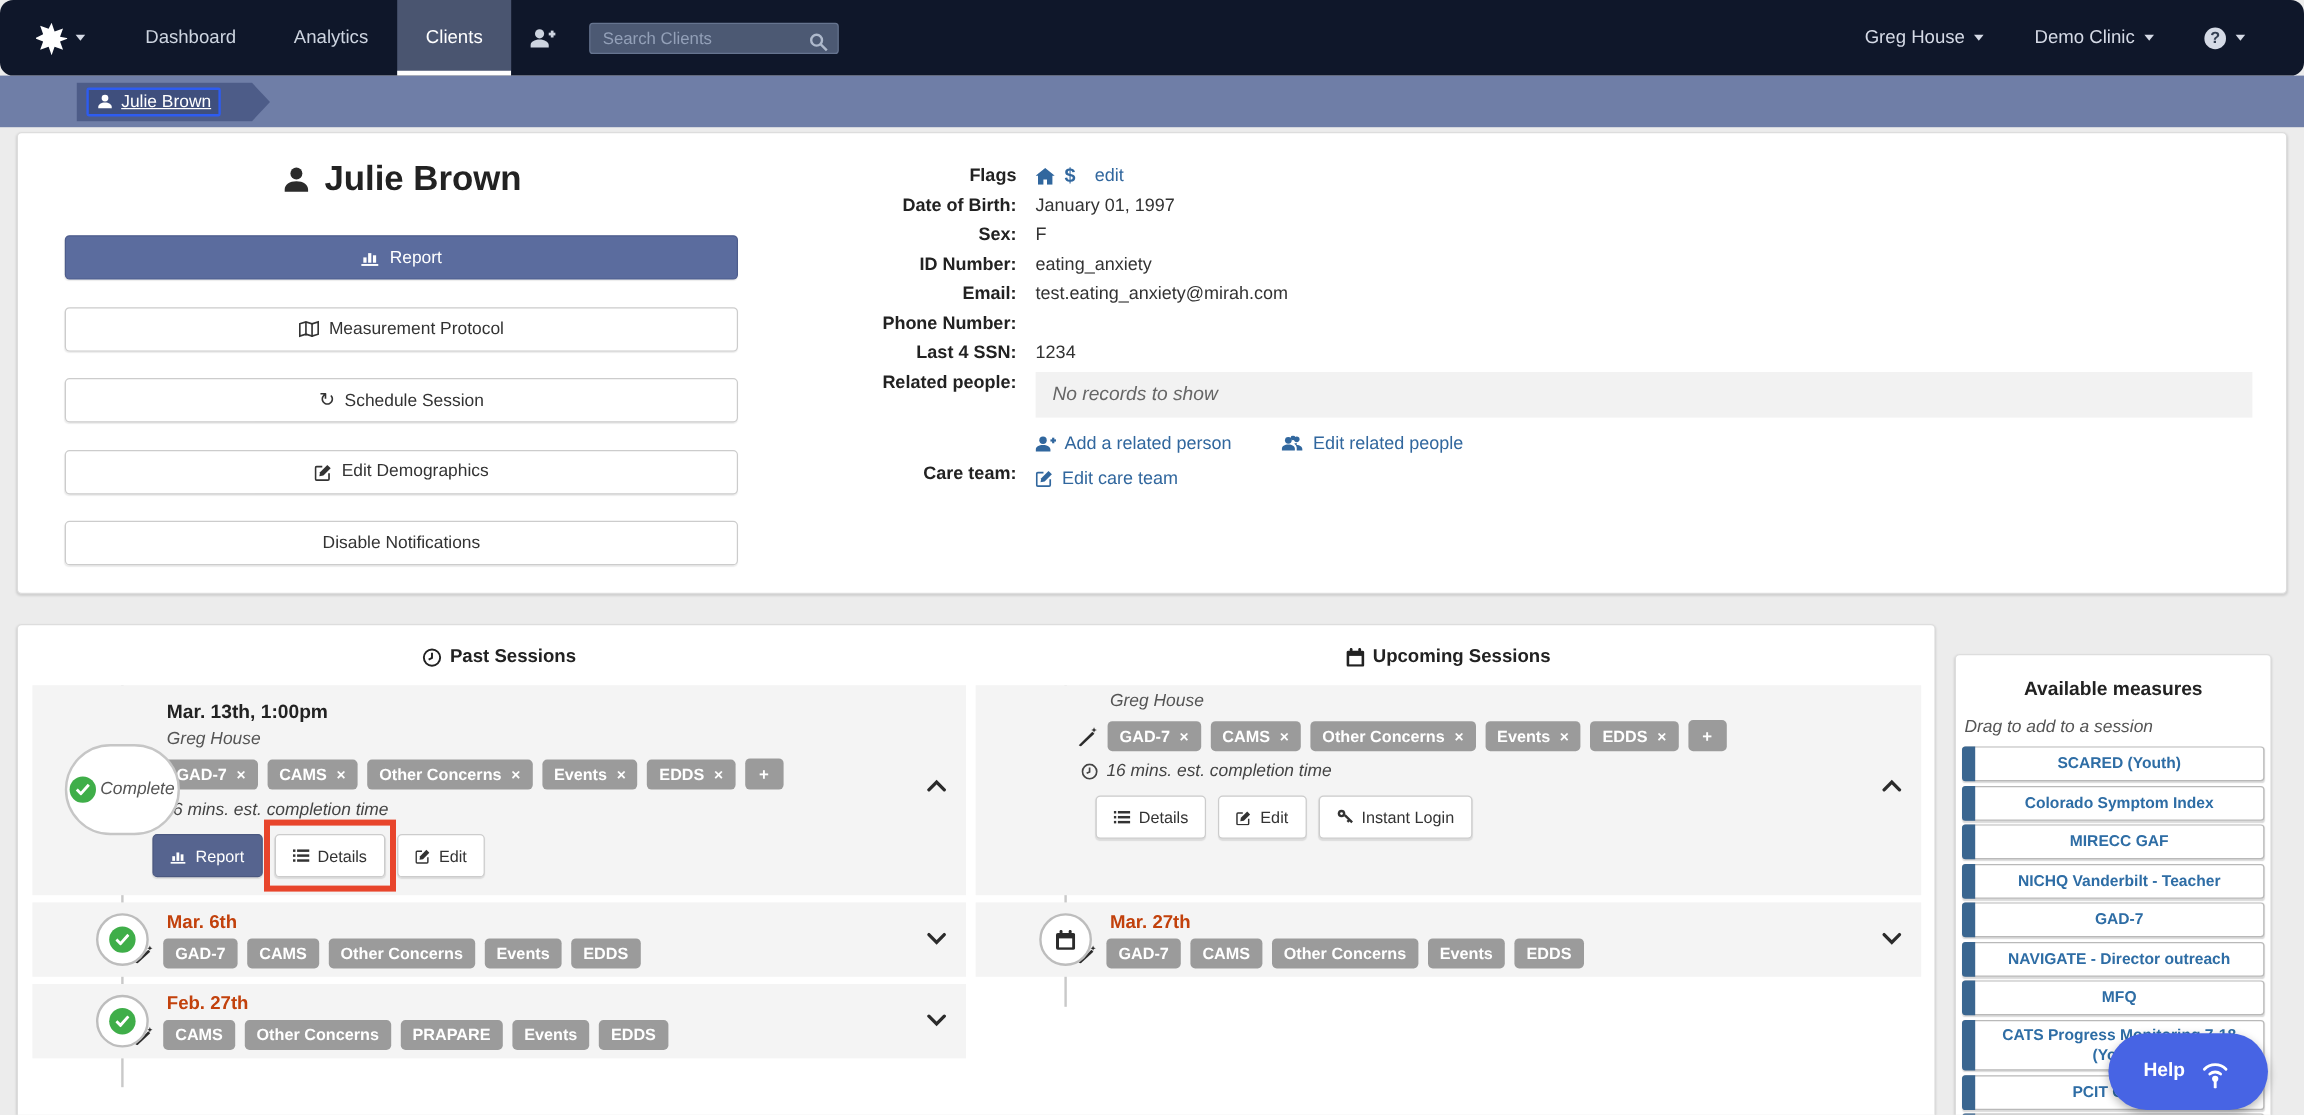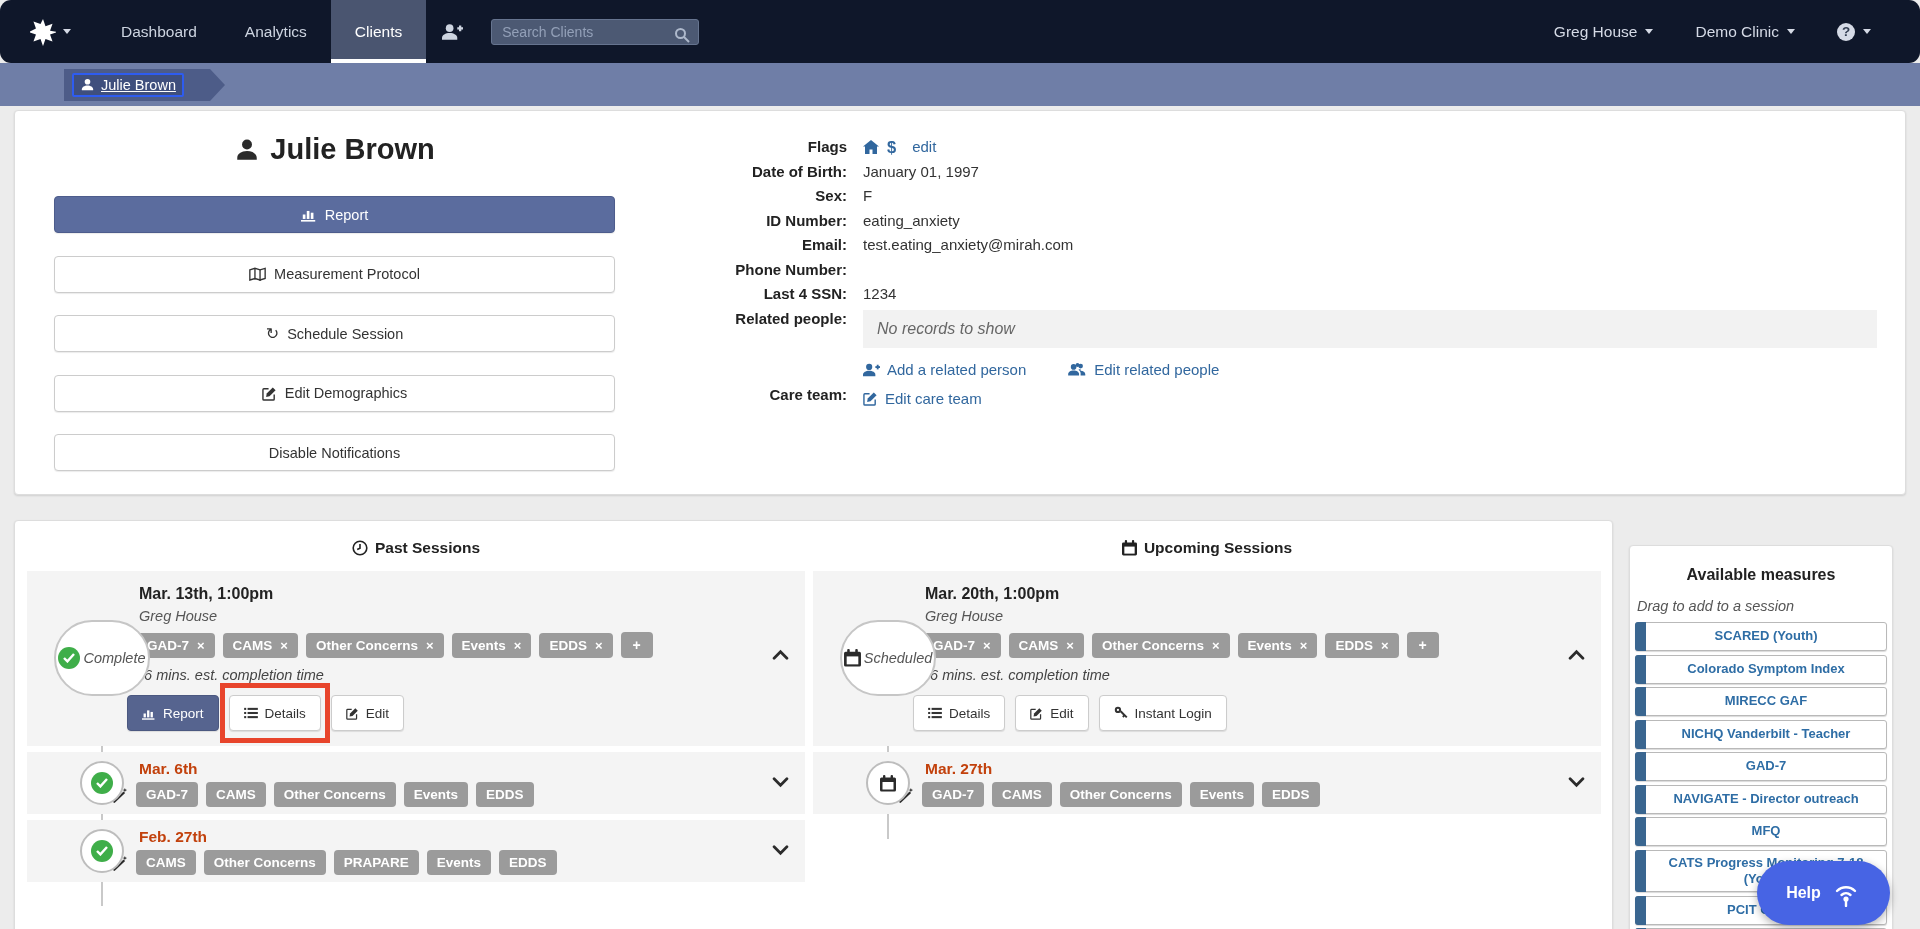--- a/index.html
+++ b/index.html
@@ -548,32 +548,20 @@
             <rect x="10.6" y="0" width="2.4" height="4.5" rx="1"></rect>
             <rect x="2.5" y="7" width="11" height="7.5" fill="#fff"></rect>
           </svg>
       </span>
       <span>Upcoming Sessions</span>
     </div>
     <div class="rows">
       <div class="timeline" style="height:268px;"></div>
 
       <div class="srow expanded">
-        <div class="status-pill">
-          <span>
-            <svg width="17" height="18" viewBox="0 0 16 17" fill="#2b2b2b">
-                <rect x="0" y="2.5" width="16" height="14" rx="1.5"></rect>
-                <rect x="3" y="0" width="2.4" height="4.5" rx="1"></rect>
-                <rect x="10.6" y="0" width="2.4" height="4.5" rx="1"></rect>
-                <rect x="2.5" y="7" width="11" height="7.5" fill="#fff"></rect>
-              </svg>
-          </span>
-          <span class="stxt">Scheduled</span>
-        </div>
-        <div class="sdate">Mar. 20th, 1:00pm</div>
         <div class="sprov">Greg House</div>
         <div class="tagrow">
           <span>
             <svg width="17" height="17" viewBox="0 0 18 18">
                 <path d="M1 17L13 5l1.8 1.8L2.8 18z" fill="#2b2b2b"></path>
                 <path d="M14.5 1l.7 1.8L17 3.5l-1.8.7-.7 1.8-.7-1.8L12 3.5l1.8-.7z" fill="#2b2b2b"></path>
               </svg>
           </span>
           <span style="display:contents;">
   <span class="tag">

